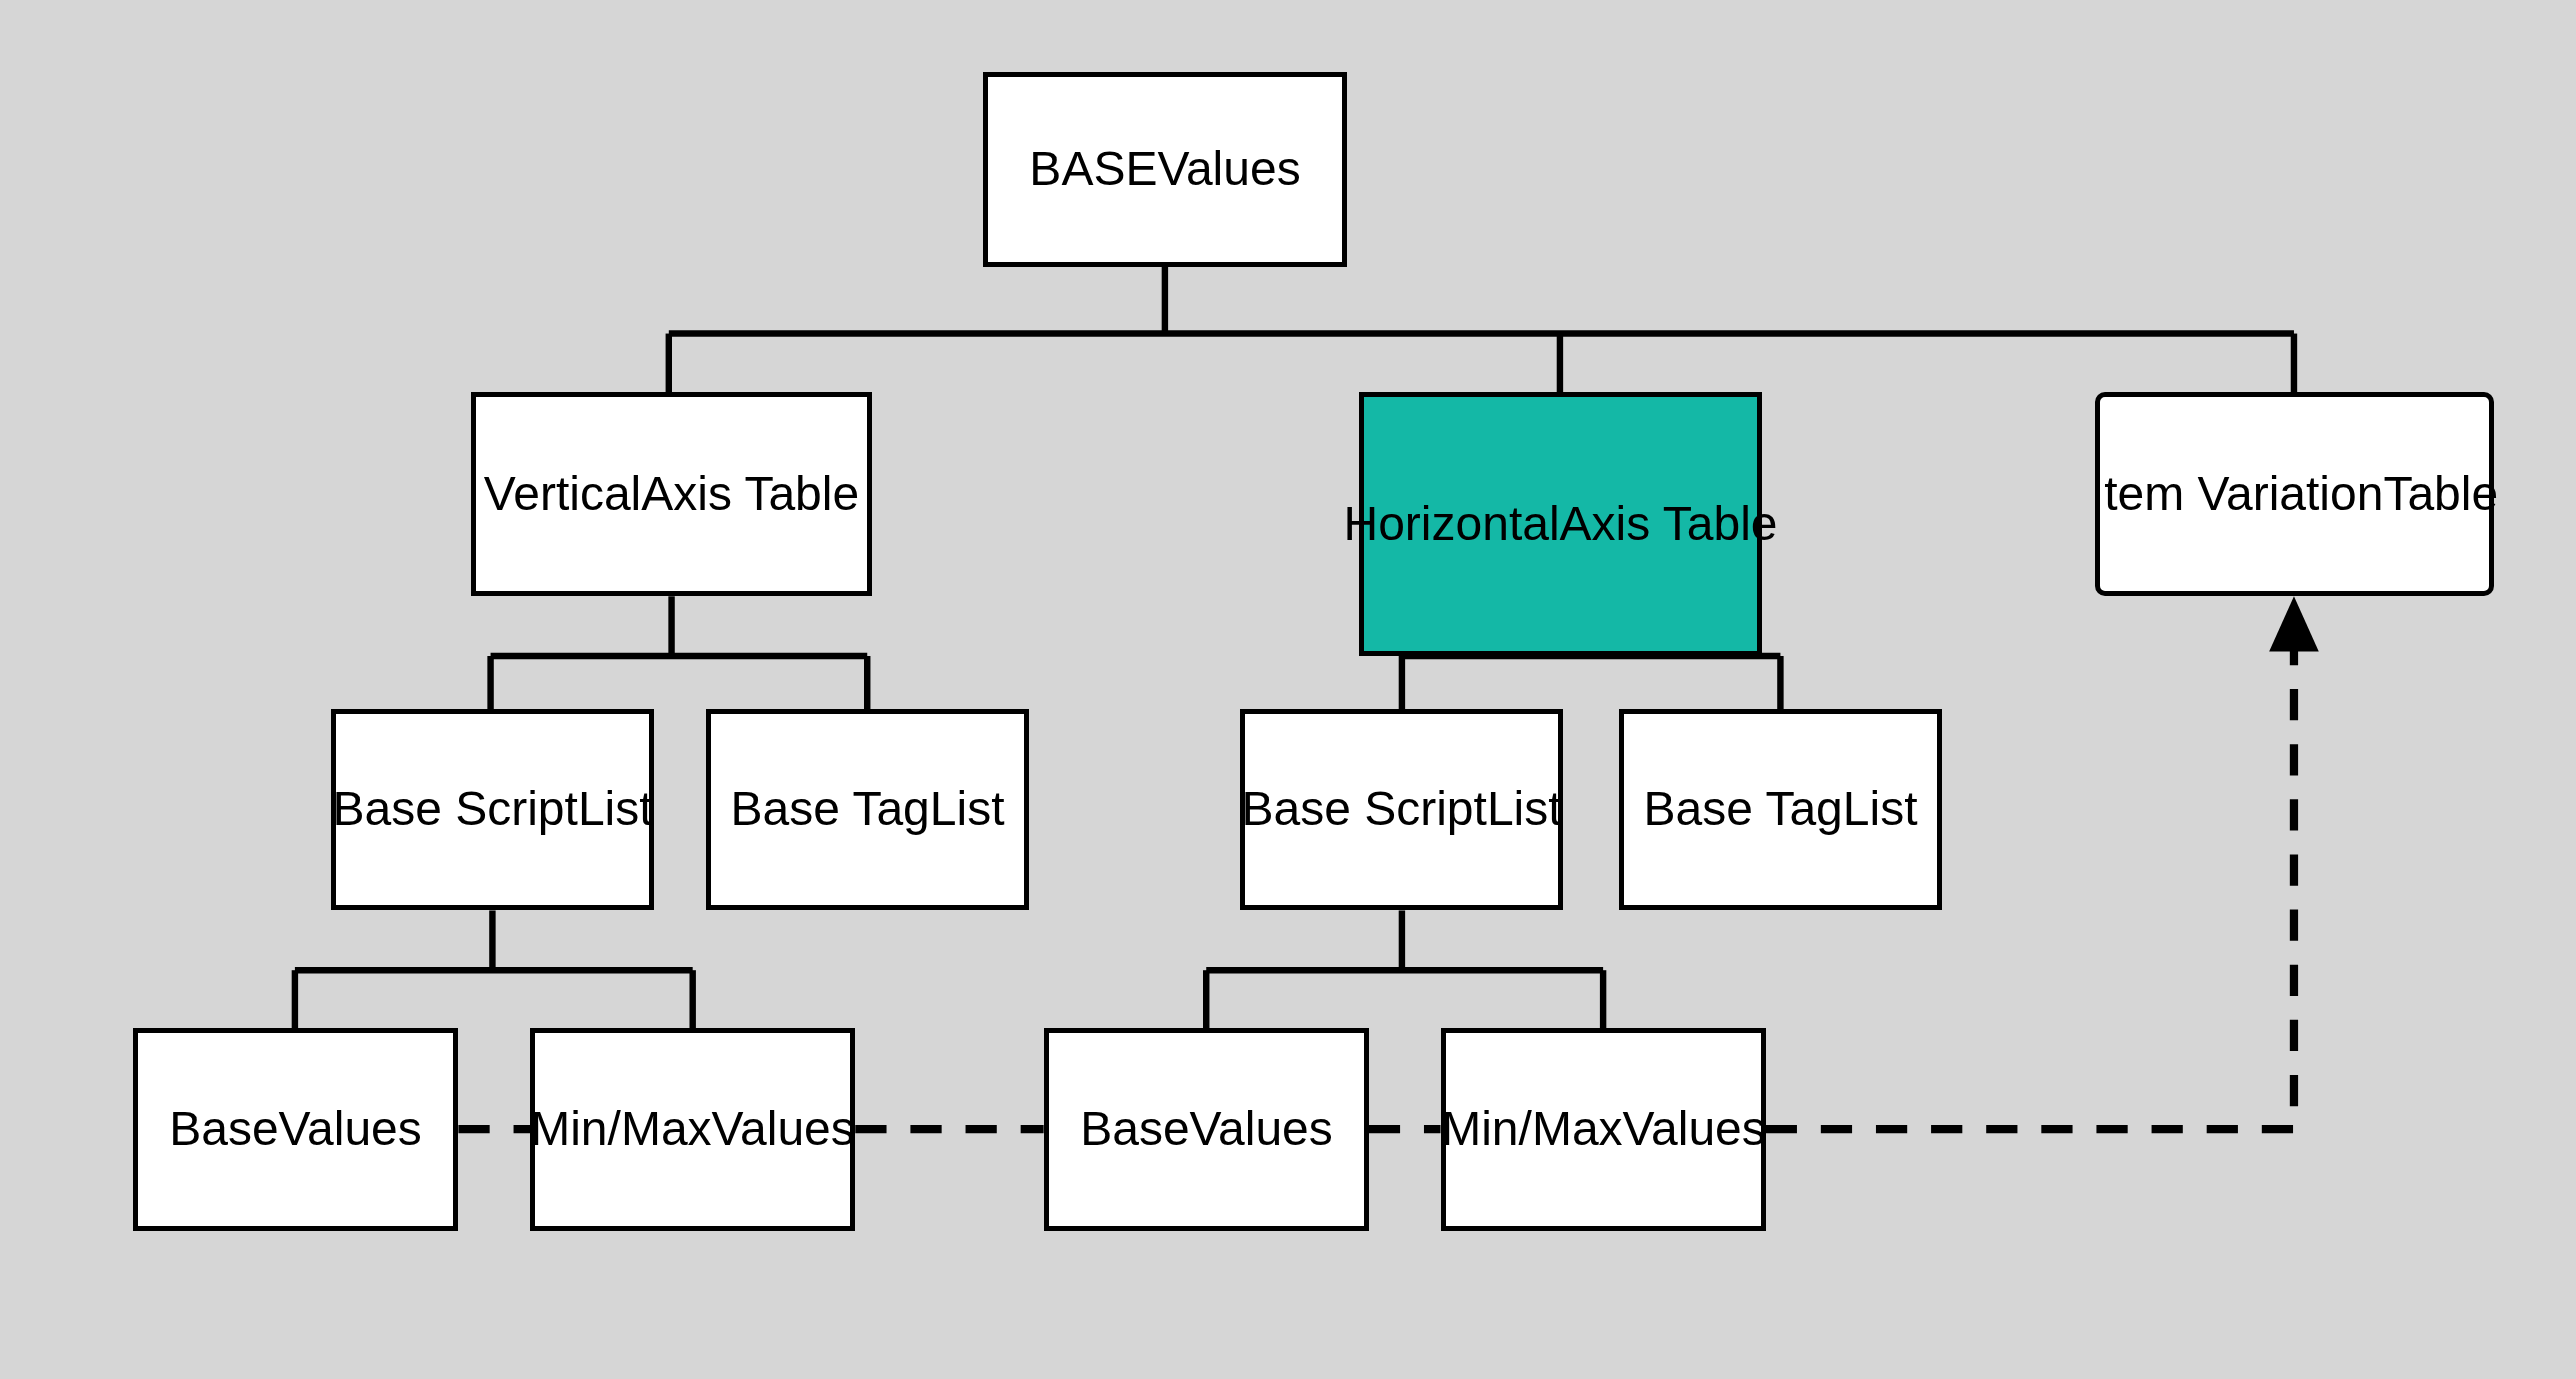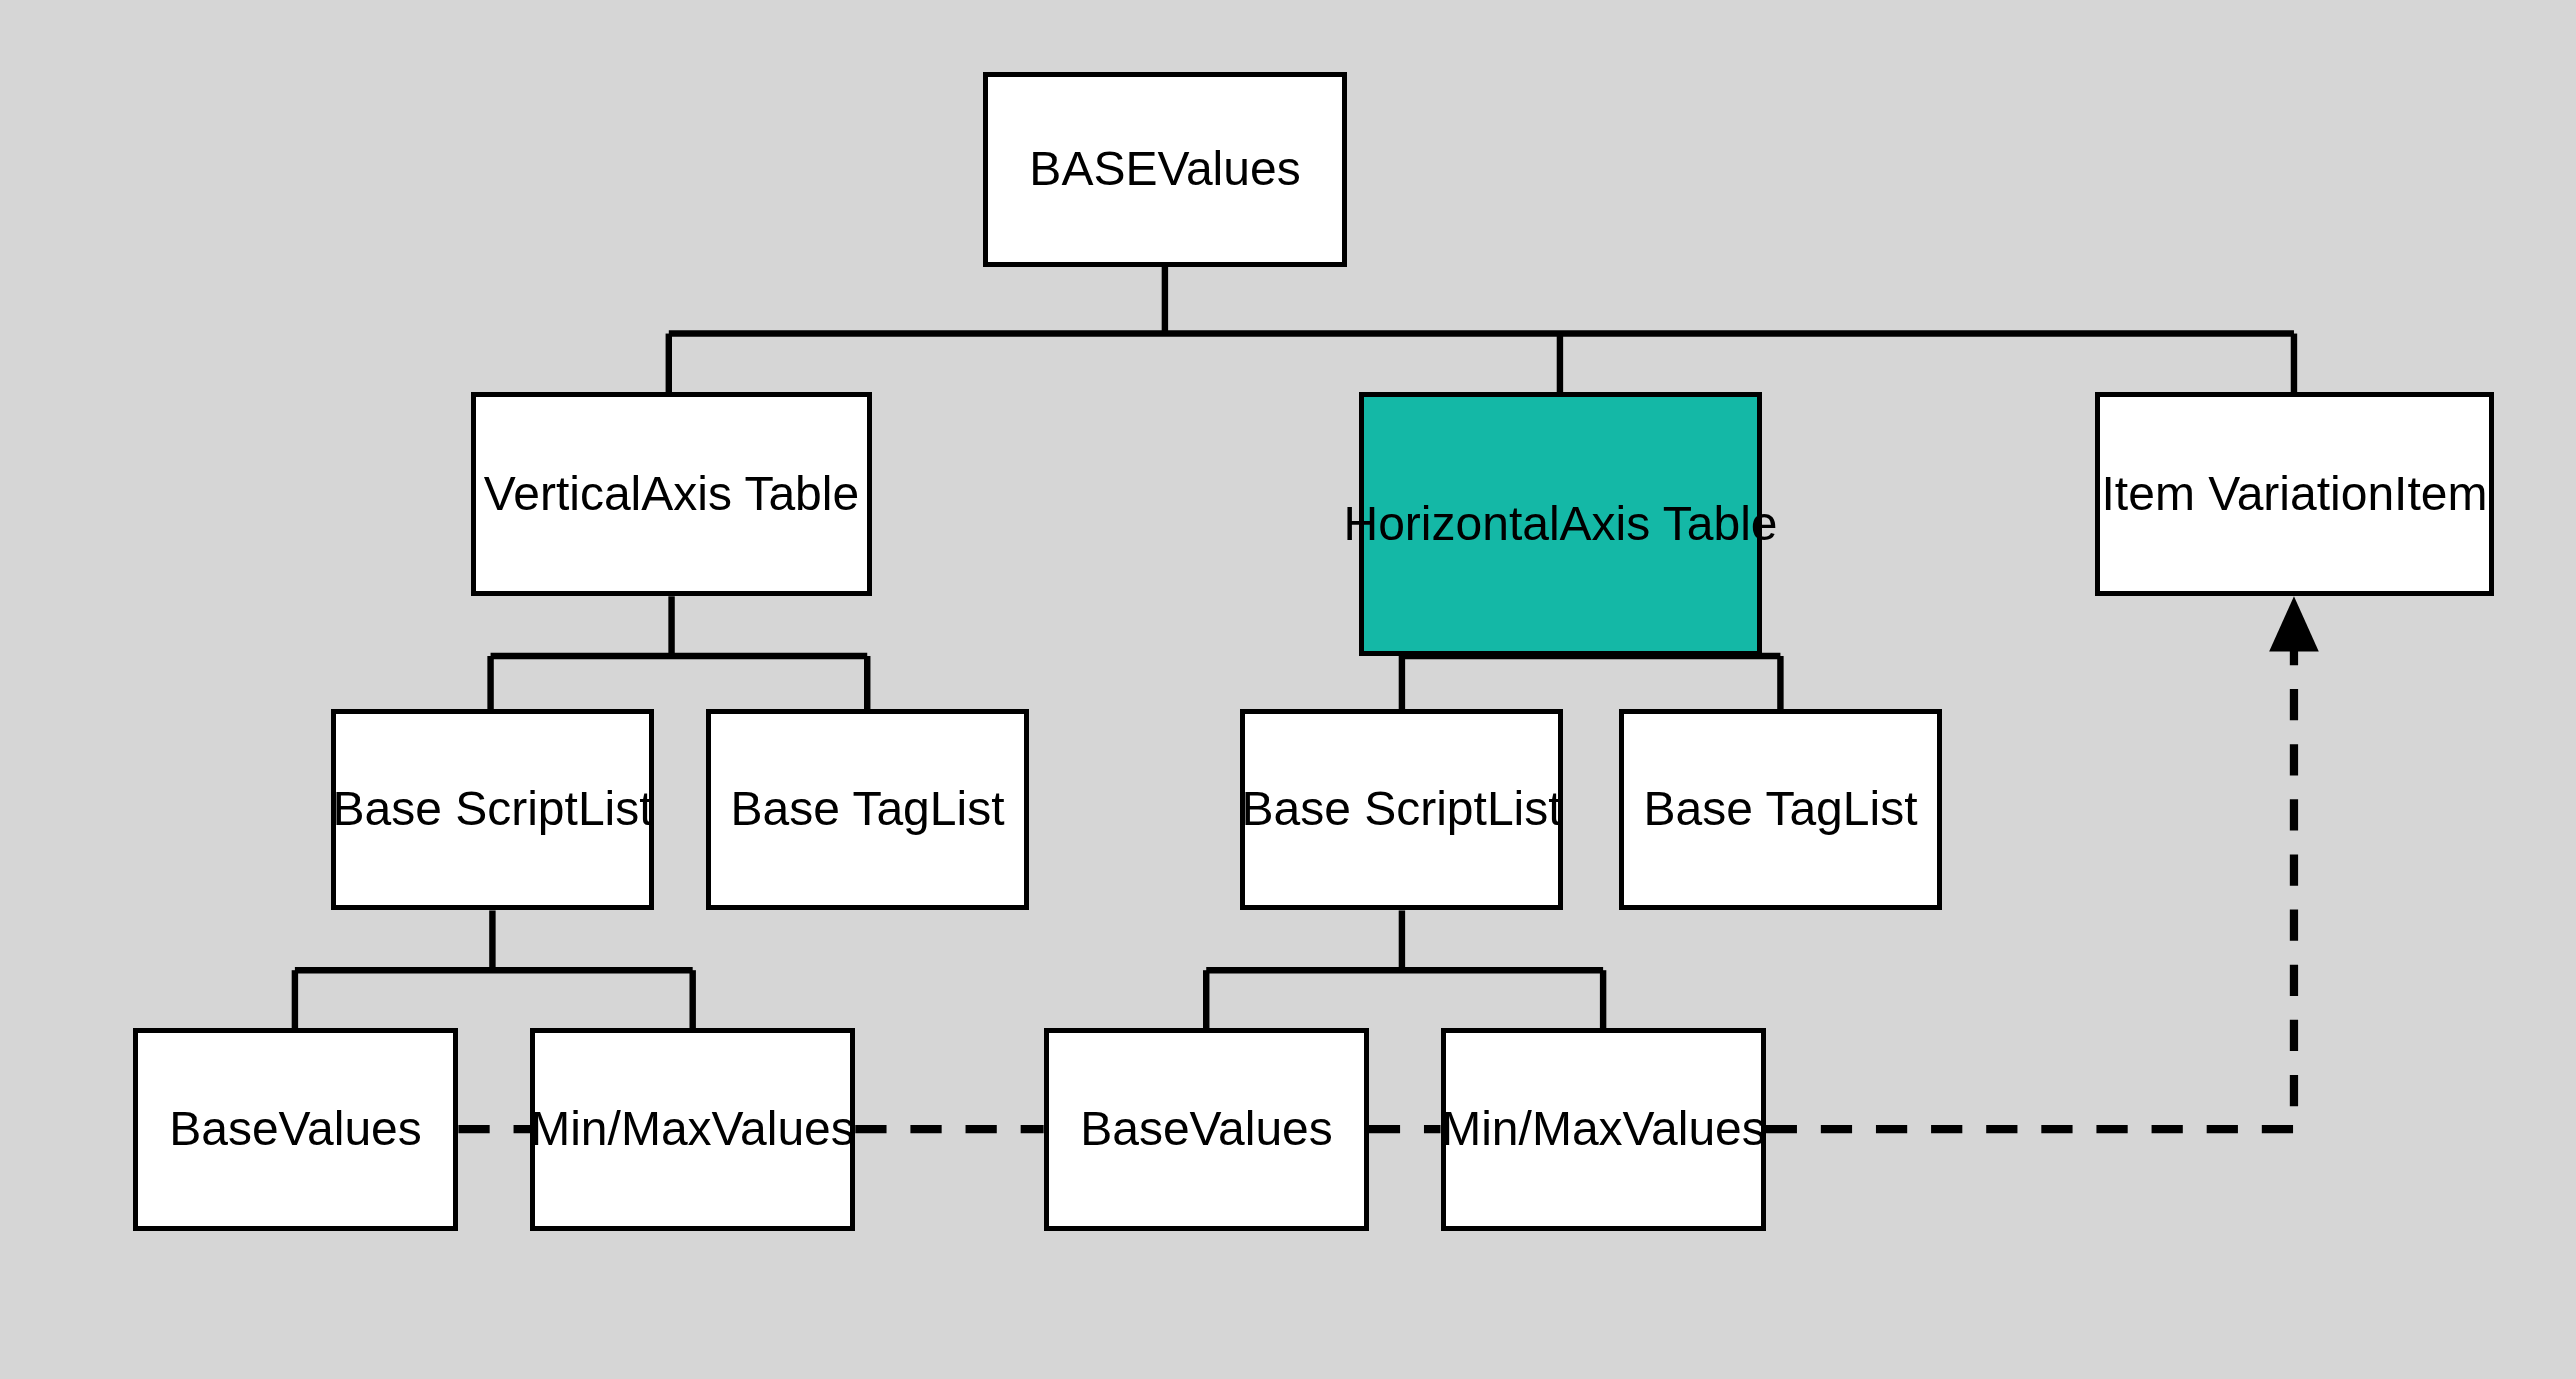--- a/index.html
+++ b/index.html
@@ -89,23 +89,23 @@
         <span class="line">Values</span>
       </div>
       <div class="node" style="left: 471px; top: 392px; width: 401px; height: 204px; background: rgb(255, 255, 255); border-color: rgb(0, 0, 0); justify-content: center;">
         <span class="line">Vertical</span>
         <span class="line">Axis Table</span>
       </div>
       <div class="node" style="left: 1359px; top: 392px; width: 403px; height: 264px; background: #14b8a6; border-color: rgb(0, 0, 0);">
         <span class="line">Horizontal</span>
         <span class="line">Axis Table</span>
       </div>
-      <div class="node" style="left: 2095px; top: 392px; width: 399px; height: 204px; background: rgb(255, 255, 255); border-color: rgb(0, 0, 0);">
+      <div class="node" style="left: 2095px; top: 392px; width: 399px; height: 204px; background: rgb(255, 255, 255); border-color: rgb(0, 0, 0); border-radius: 10px;">
         <span class="line">Item Variation</span>
-        <span class="line">Item</span>
+        <span class="line">Table</span>
       </div>
       <div class="node" style="left: 331px; top: 709px; width: 323px; height: 201px; background: rgb(255, 255, 255); border-color: rgb(0, 0, 0);">
         <span class="line">Base Script</span>
         <span class="line">List</span>
       </div>
       <div class="node" style="left: 706px; top: 709px; width: 323px; height: 201px; background: rgb(255, 255, 255); border-color: rgb(0, 0, 0);">
         <span class="line">Base Tag</span>
         <span class="line">List</span>
       </div>
       <div class="node" style="left: 1240px; top: 709px; width: 323px; height: 201px; background: rgb(255, 255, 255); border-color: rgb(0, 0, 0);">

